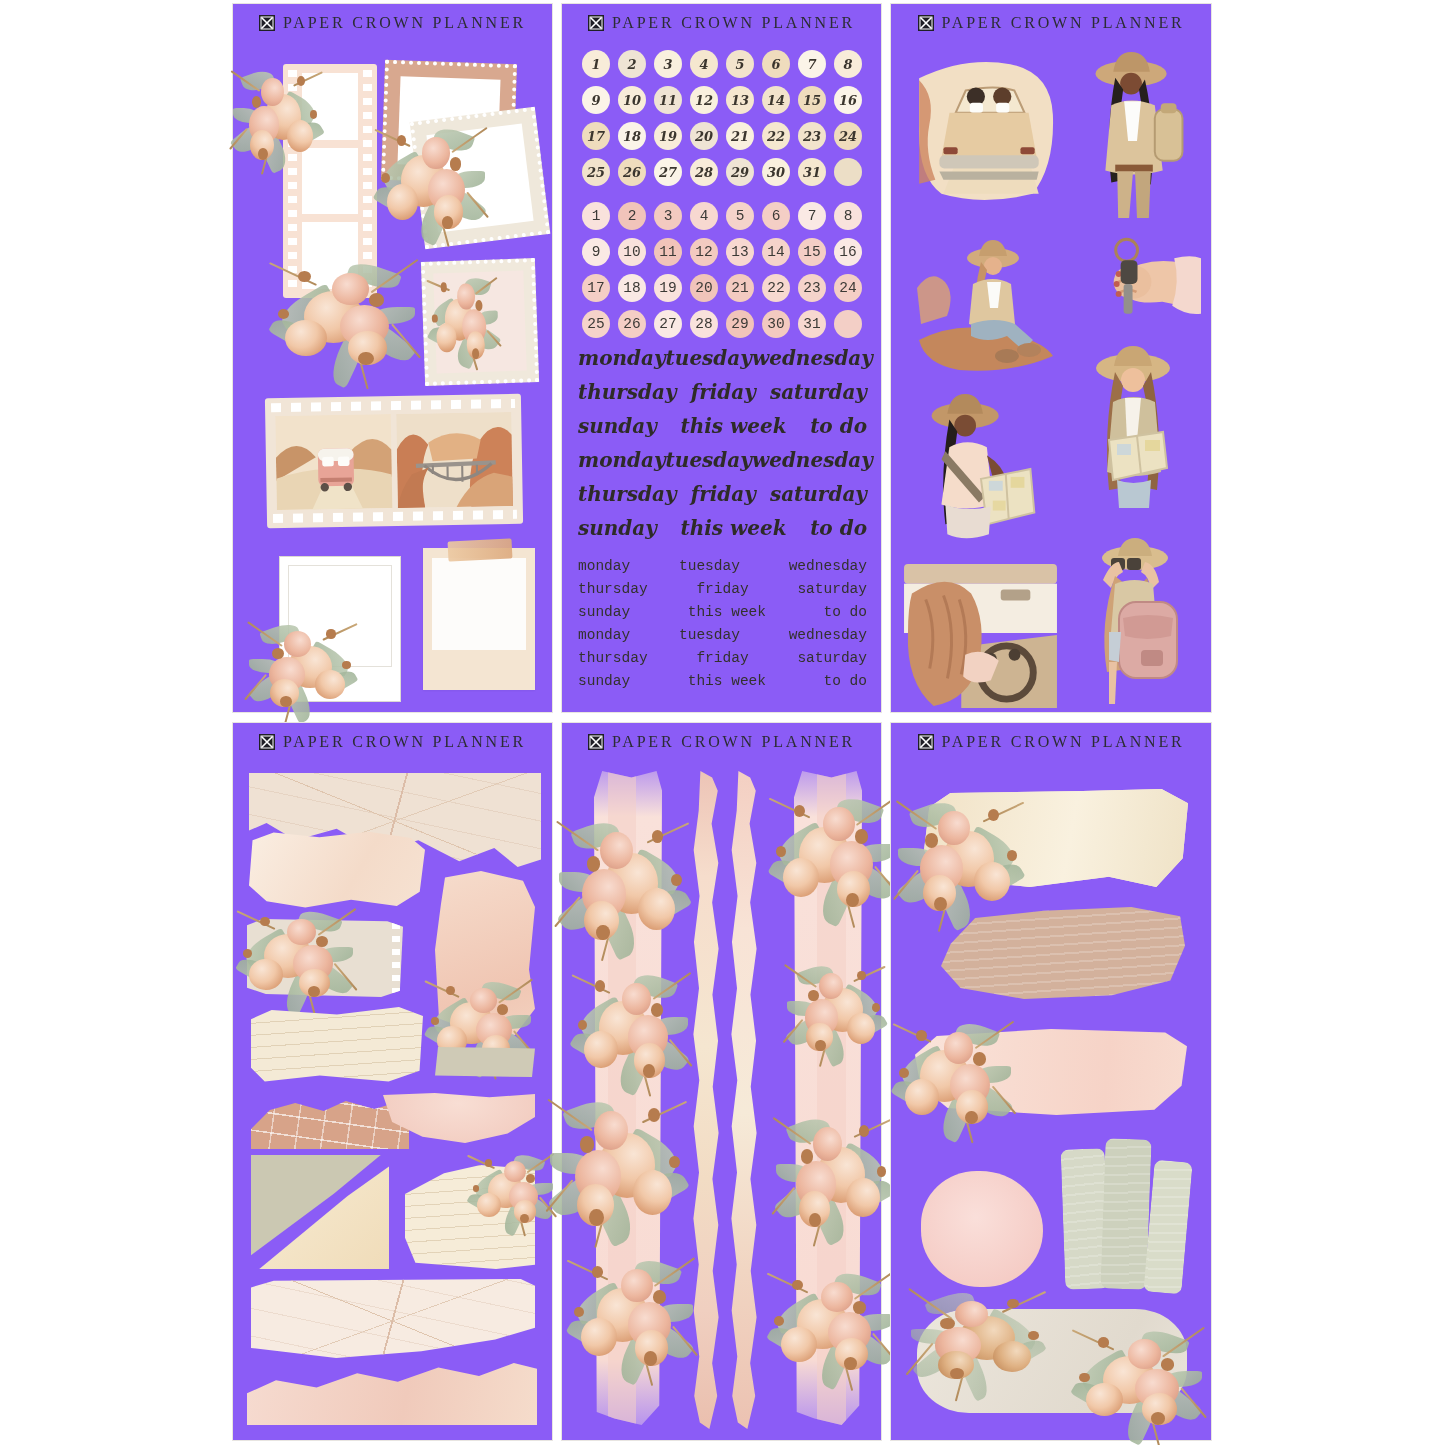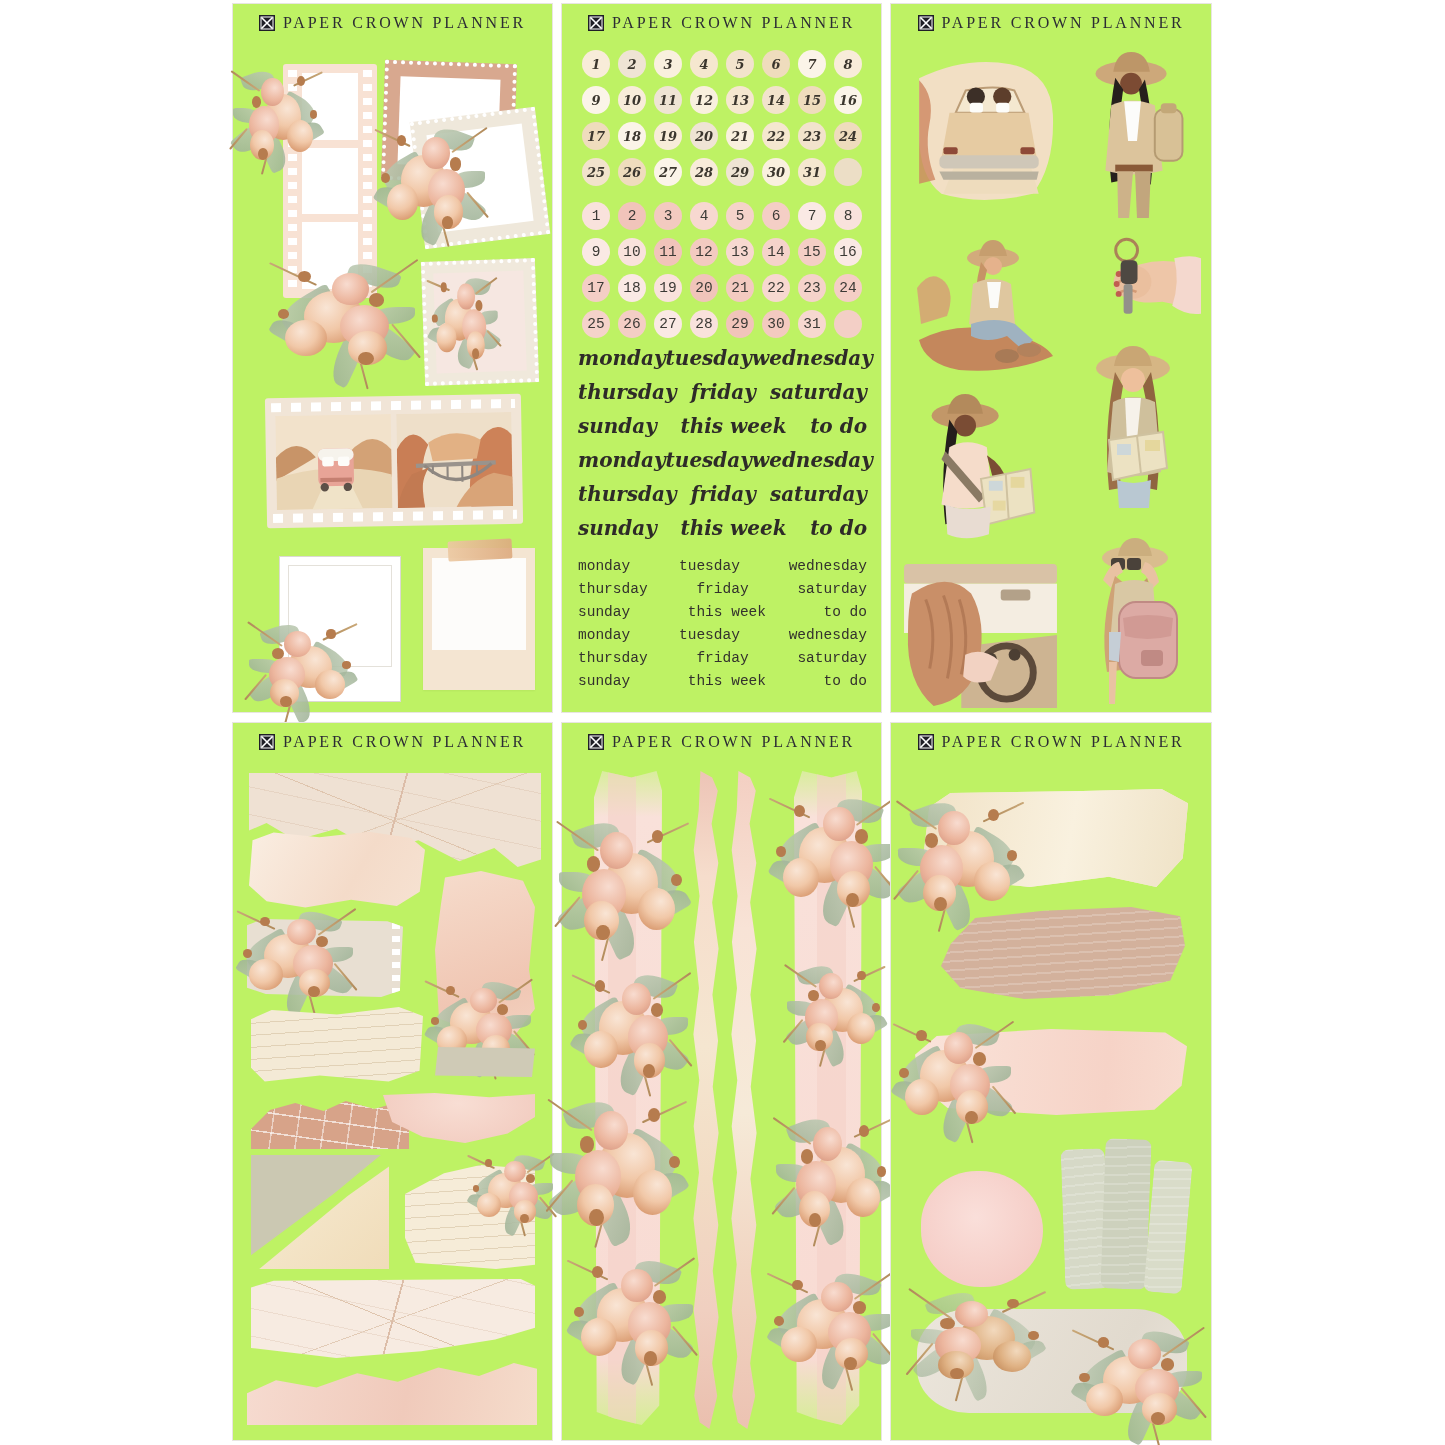--- a/index.html
+++ b/index.html
@@ -1,17 +1,17 @@
 <!DOCTYPE html>
 <html><head>
 <meta charset="utf-8">
 <style>
   html,body{margin:0;padding:0;background:#fff;}
   body{width:1445px;height:1445px;position:relative;font-family:"Liberation Sans",sans-serif;overflow:hidden;}
-  .sheet{position:absolute;background:#bef264;border:1px solid #e8e5e1;box-sizing:border-box;}
+  .sheet{position:absolute;background:#8b5cf6;border:1px solid #e8e5e1;box-sizing:border-box;}
   .hdr{position:absolute;top:10px;left:0;right:0;display:flex;align-items:center;justify-content:center;gap:8px;}
   .hdr .t{font-family:"Liberation Serif",serif;font-size:16px;font-weight:500;letter-spacing:2.8px;color:#2c2c34;white-space:nowrap;}
   .abs{position:absolute;}
   
   .filmV{background:#f8e2d4;border-radius:3px;}
   .filmV .perfL,.filmV .perfR{position:absolute;top:6px;bottom:6px;width:9px;background:repeating-linear-gradient(to bottom,#fff 0 7px,transparent 7px 14px);}
   .filmV .perfL{left:5px;} .filmV .perfR{right:5px;}
   .filmV .wins{position:absolute;left:19px;right:19px;top:9px;bottom:9px;display:flex;flex-direction:column;gap:8px;}
   .filmV .wins div{flex:1;background:#fff;}
   .filmH{background:#f1e5d7;border-radius:3px;}

